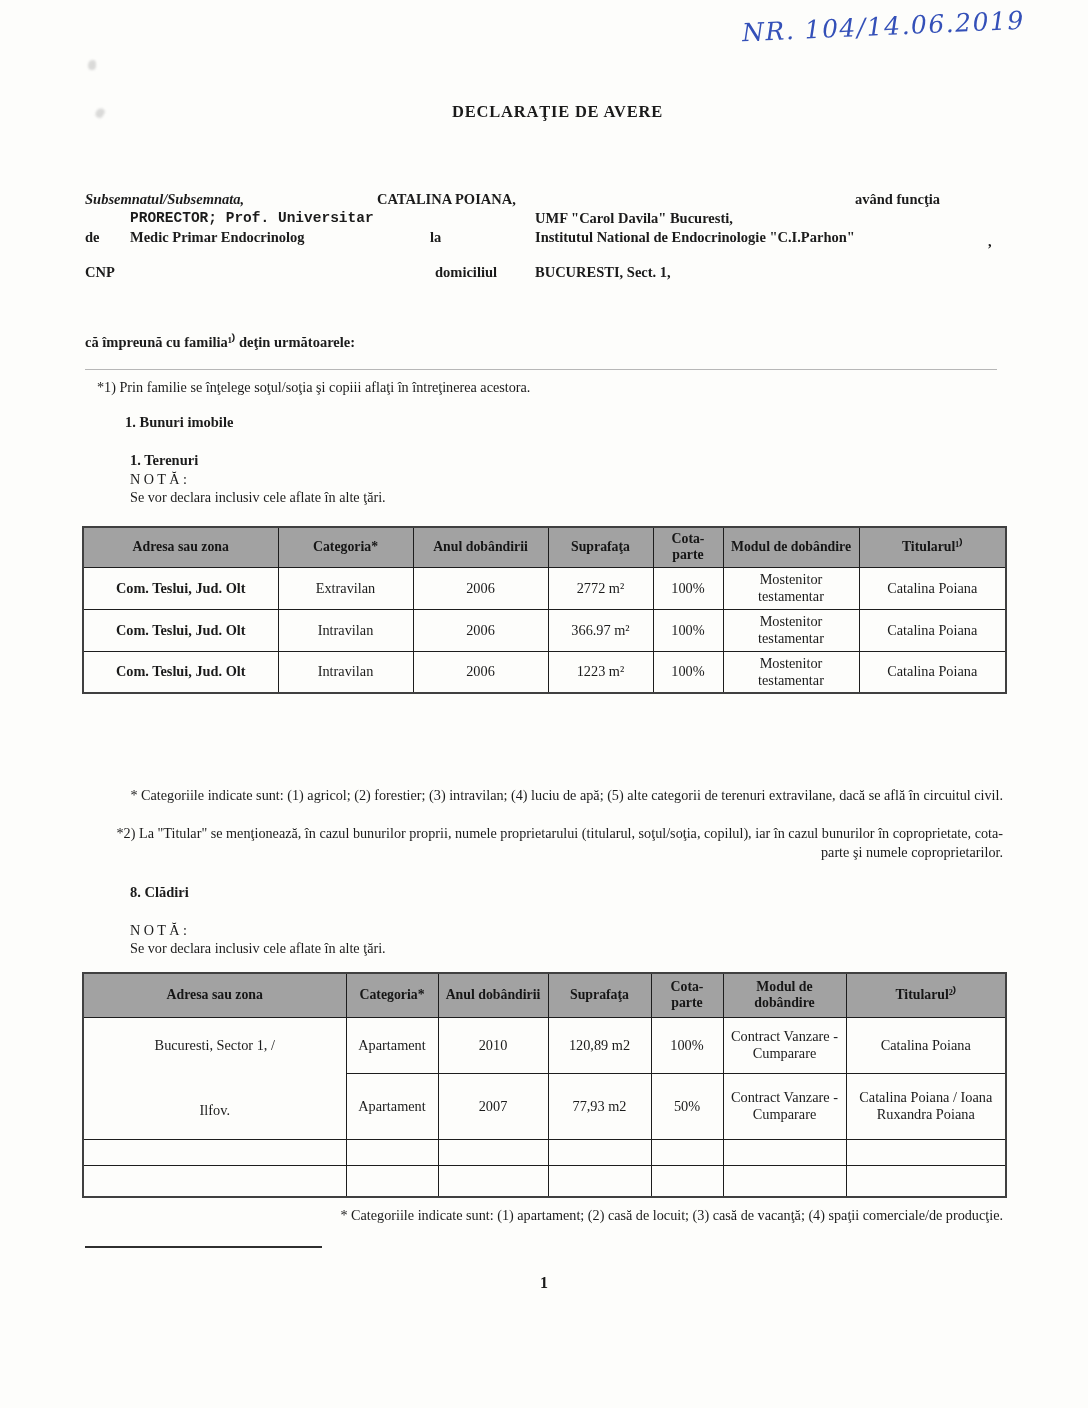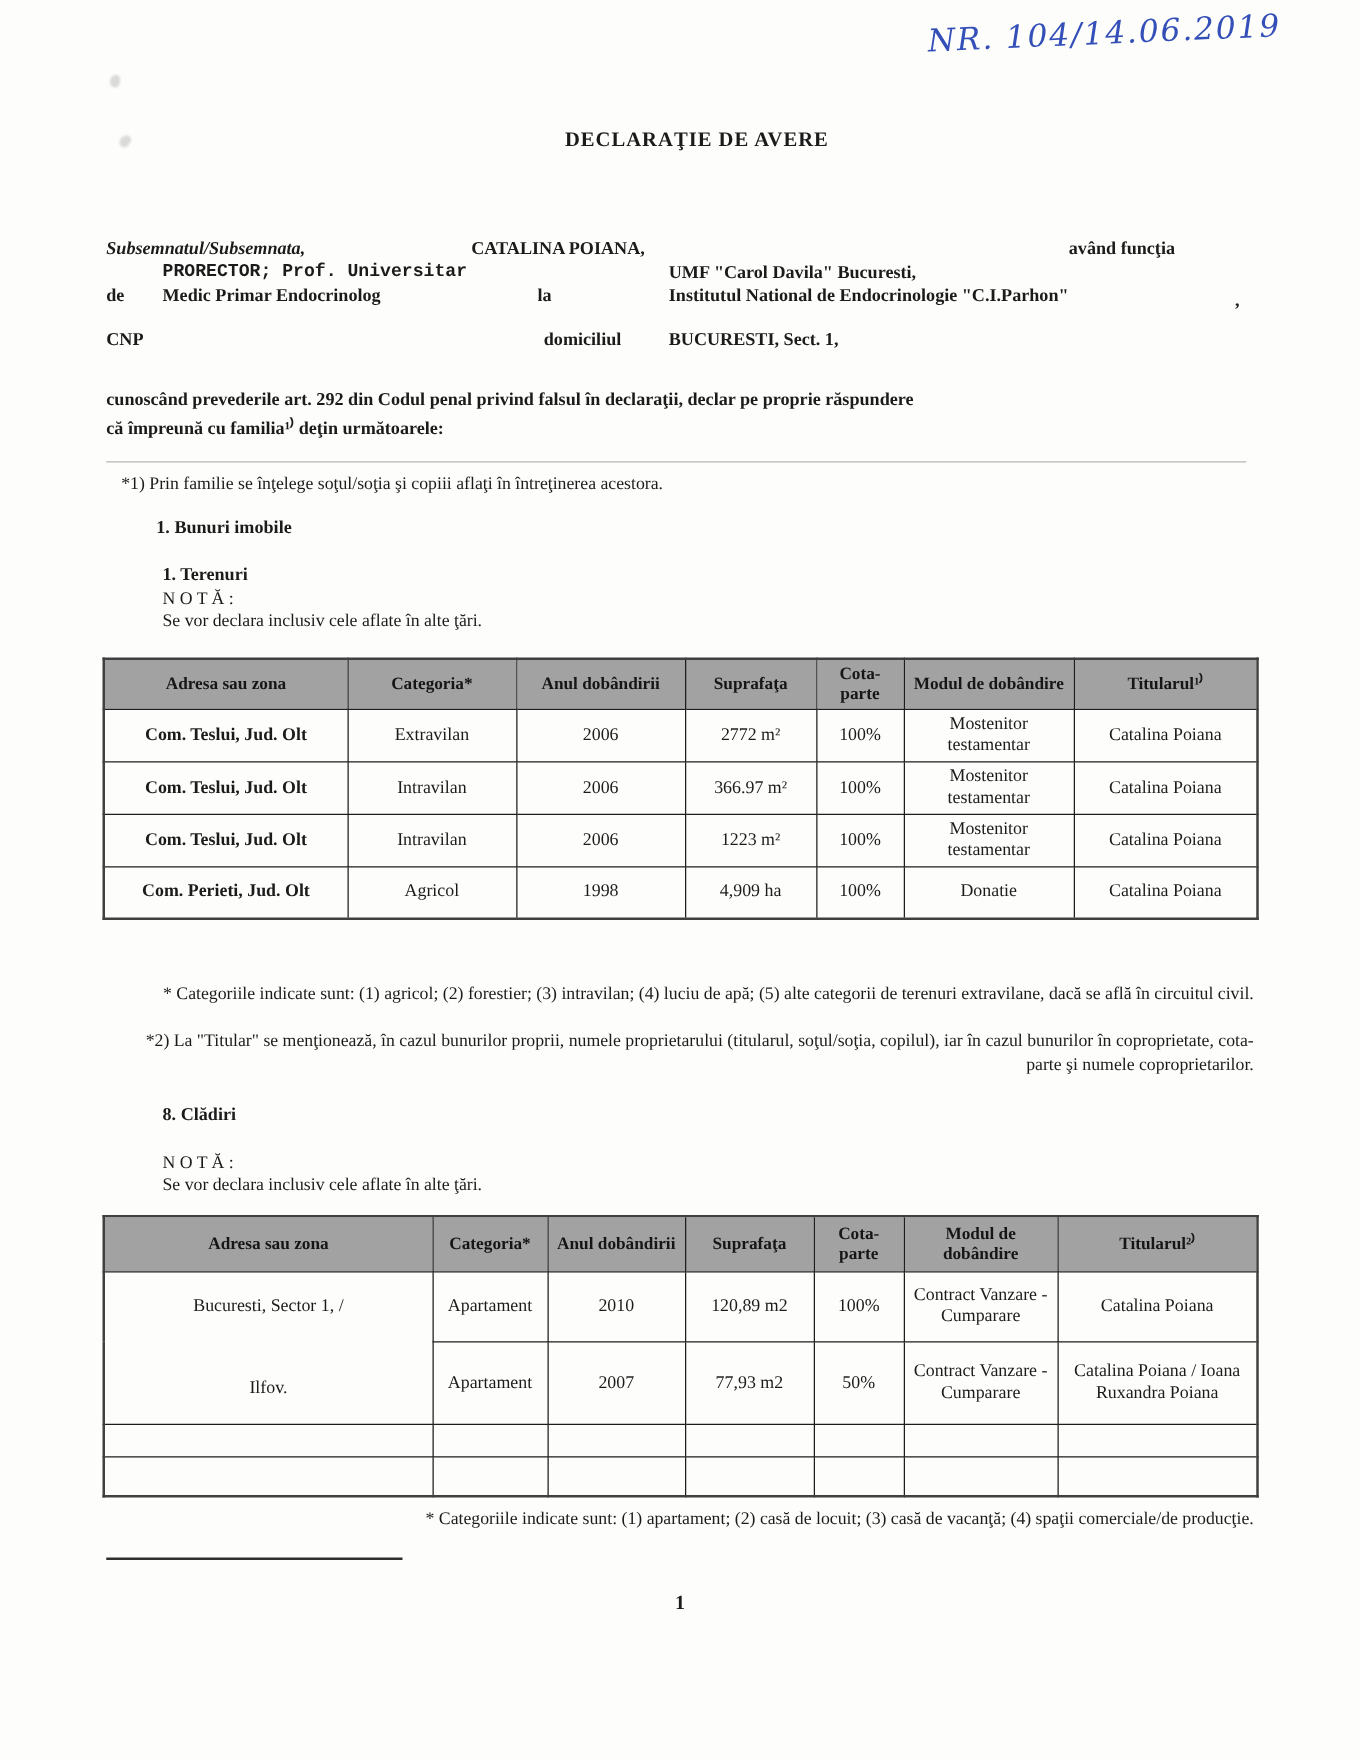--- a/index.html
+++ b/index.html
@@ -109,21 +109,20 @@
   <div class="abs b t145" style="left:85px; top:229px;">de</div>
   <div class="abs b t145" style="left:130px; top:229px;">Medic Primar Endocrinolog</div>
   <div class="abs b t145" style="left:430px; top:229px;">la</div>
   <div class="abs b t145" style="left:535px; top:229px;">Institutul National de Endocrinologie "C.I.Parhon"</div>
   <div class="abs b t145" style="left:988px; top:233px;">,</div>
 
   <div class="abs b t145" style="left:85px; top:264px;">CNP</div>
   <div class="abs b t145" style="left:435px; top:264px;">domiciliul</div>
   <div class="abs b t145" style="left:535px; top:264px;">BUCURESTI, Sect. 1,</div>
 
-  <div class="abs b t145" style="left:85px; top:312px;">cunoscând prevederile art. 292 din Codul penal privind falsul în declaraţii, declar pe proprie răspundere</div>
   <div class="abs b t145" style="left:85px; top:331px;">că împreună cu familia¹⁾ deţin următoarele:</div>
 
   <div class="abs thin-rule"></div>
 
   <div class="abs t14" style="left:97px; top:378px;">*1) Prin familie se înţelege soţul/soţia şi copiii aflaţi în întreţinerea acestora.</div>
 
   <div class="abs b t145" style="left:125px; top:414px;">1. Bunuri imobile</div>
 
   <div class="abs b t145" style="left:130px; top:452px;">1. Terenuri</div>
   <div class="abs t14" style="left:130px; top:470px;">N O T Ă :</div>
@@ -169,29 +168,20 @@
     </tr>
     <tr class="r42">
       <td class="left b">Com. Teslui, Jud. Olt</td>
       <td>Intravilan</td>
       <td>2006</td>
       <td>1223 m²</td>
       <td>100%</td>
       <td>Mostenitor testamentar</td>
       <td class="left">Catalina Poiana</td>
     </tr>
-    <tr class="r42">
-      <td class="left b">Com. Perieti, Jud. Olt</td>
-      <td>Agricol</td>
-      <td>1998</td>
-      <td>4,909 ha</td>
-      <td>100%</td>
-      <td>Donatie</td>
-      <td class="left">Catalina Poiana</td>
-    </tr>
   </tbody>
     </table>
 
   <div class="abs t14 notes" style="top:786px;">* Categoriile indicate sunt: (1) agricol; (2) forestier; (3) intravilan; (4) luciu de apă; (5) alte categorii de terenuri extravilane, dacă se află în circuitul civil.</div>
   <div class="abs t14 notes" style="top:824px;">*2) La "Titular" se menţionează, în cazul bunurilor proprii, numele proprietarului (titularul, soţul/soţia, copilul), iar în cazul bunurilor în coproprietate, cota-parte şi numele coproprietarilor.</div>
 
   <div class="abs b t145" style="left:130px; top:884px;">8. Clădiri</div>
   <div class="abs t14" style="left:130px; top:921px;">N O T Ă :</div>
   <div class="abs t14" style="left:130px; top:939px;">Se vor declara inclusiv cele aflate în alte ţări.</div>
 

